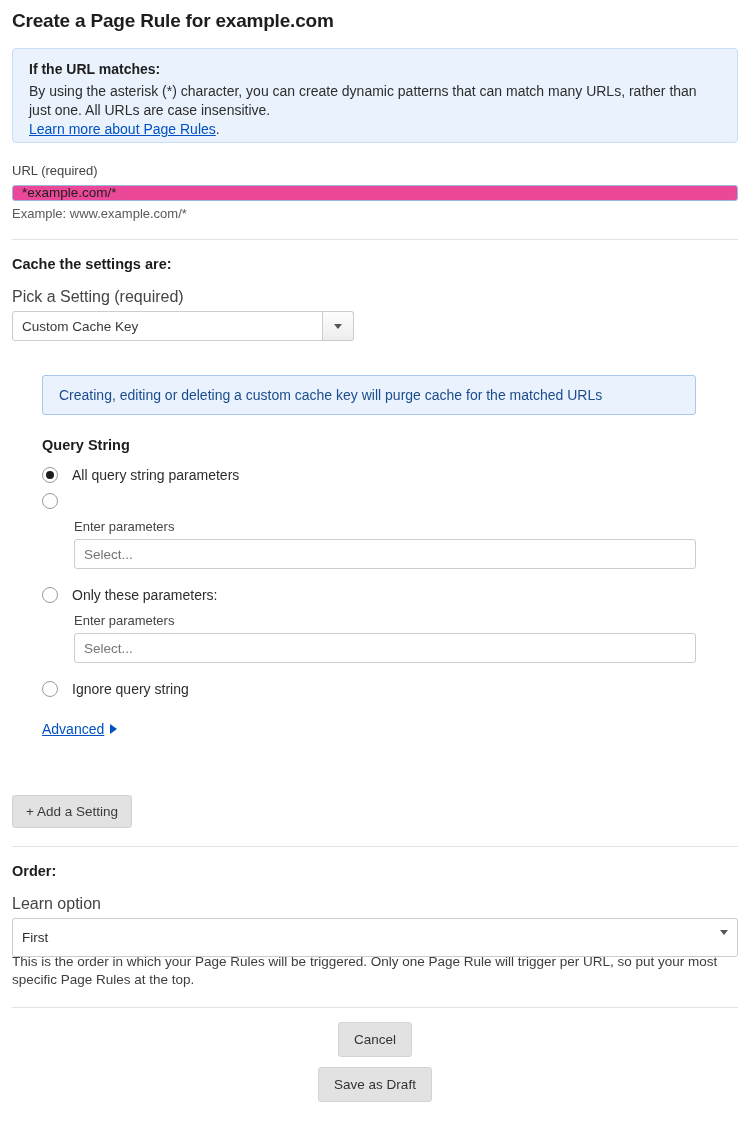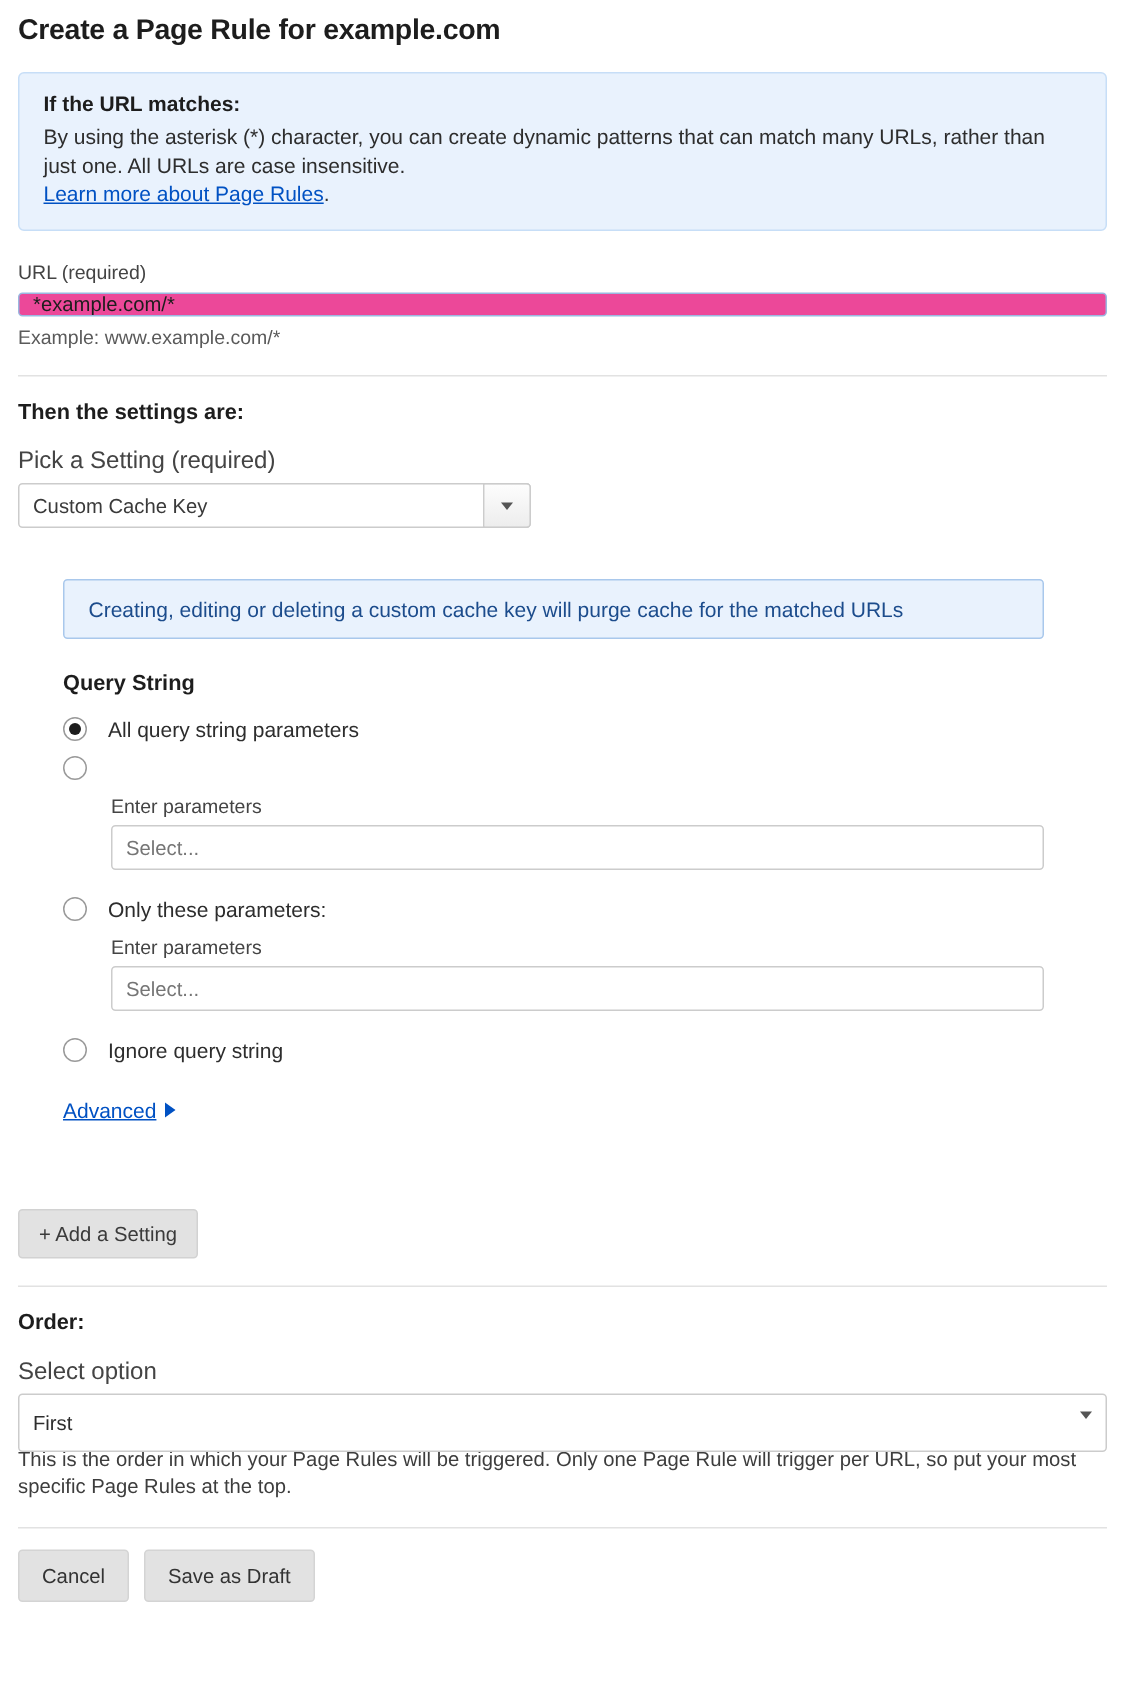--- a/index.html
+++ b/index.html
@@ -23,21 +23,21 @@
     font-size: 19px;
     font-weight: bold;
     color: #1d1d1d;
     margin: 10px 0 16px 0;
     letter-spacing: -0.2px;
   }
   .info-panel {
     background: #e9f2fd;
     border: 1px solid #c7def7;
     border-radius: 4px;
-    padding: 12px 16px 14px 16px;
+    padding: 12px 16px 3px 16px;
     margin-bottom: 20px;
   }
   .info-panel-title {
     font-weight: bold;
     font-size: 14px;
     color: #1d1d1d;
     margin-bottom: 5px;
   }
   .info-panel-body {
     font-size: 14px;
@@ -253,20 +253,21 @@
     color: #3d3d3d;
     line-height: 18px;
     margin-top: 6px;
   }
   .footer {
     display: flex;
     align-items: center;
     gap: 10px;
     margin-top: 14px;
     padding-bottom: 16px;
+    flex-direction: column;
   }
   .btn {
     border-radius: 3px;
     font-size: 13.5px;
     padding: 9px 15px;
     cursor: pointer;
     font-family: "Liberation Sans", sans-serif;
     border: 1px solid transparent;
   }
   .btn-cancel {
@@ -300,21 +301,21 @@
       <a class="info-link">Learn more about Page Rules</a><span>.</span>
     </div>
   </div>
 
   <div class="field-label">URL (required)</div>
   <input class="url-input" value="*example.com/*" style="">
   <div class="field-help">Example: www.example.com/*</div>
 
   <hr class="divider">
 
-  <div class="section-title">Then the settings are:</div>
+  <div class="section-title">Cache the settings are:</div>
 
   <div class="small-label">Pick a Setting (required)</div>
   <div class="select-wrap">
     <div class="select-box">Custom Cache Key</div>
     <div class="select-btn">
       <span class="caret-down"></span>
     </div>
   </div>
 
   <div class="setting-block">
@@ -355,21 +356,21 @@
       <span class="caret-right"></span>
     </div>
   </div>
 
   <button class="add-setting-btn">+ Add a Setting</button>
 
   <hr class="divider">
 
   <div class="section-title">Order:</div>
 
-  <div class="small-label">Select option</div>
+  <div class="small-label">Learn option</div>
   <div class="order-select-wrap">
     <div class="order-select">First</div>
     <span class="caret-down order-caret"></span>
   </div>
   <div class="order-help">
     <span>This is the order in which your Page Rules will be triggered. Only one Page Rule will trigger per URL, so put your</span>
     <span>most specific Page Rules at the top.</span>
   </div>
 
   <hr class="divider">

